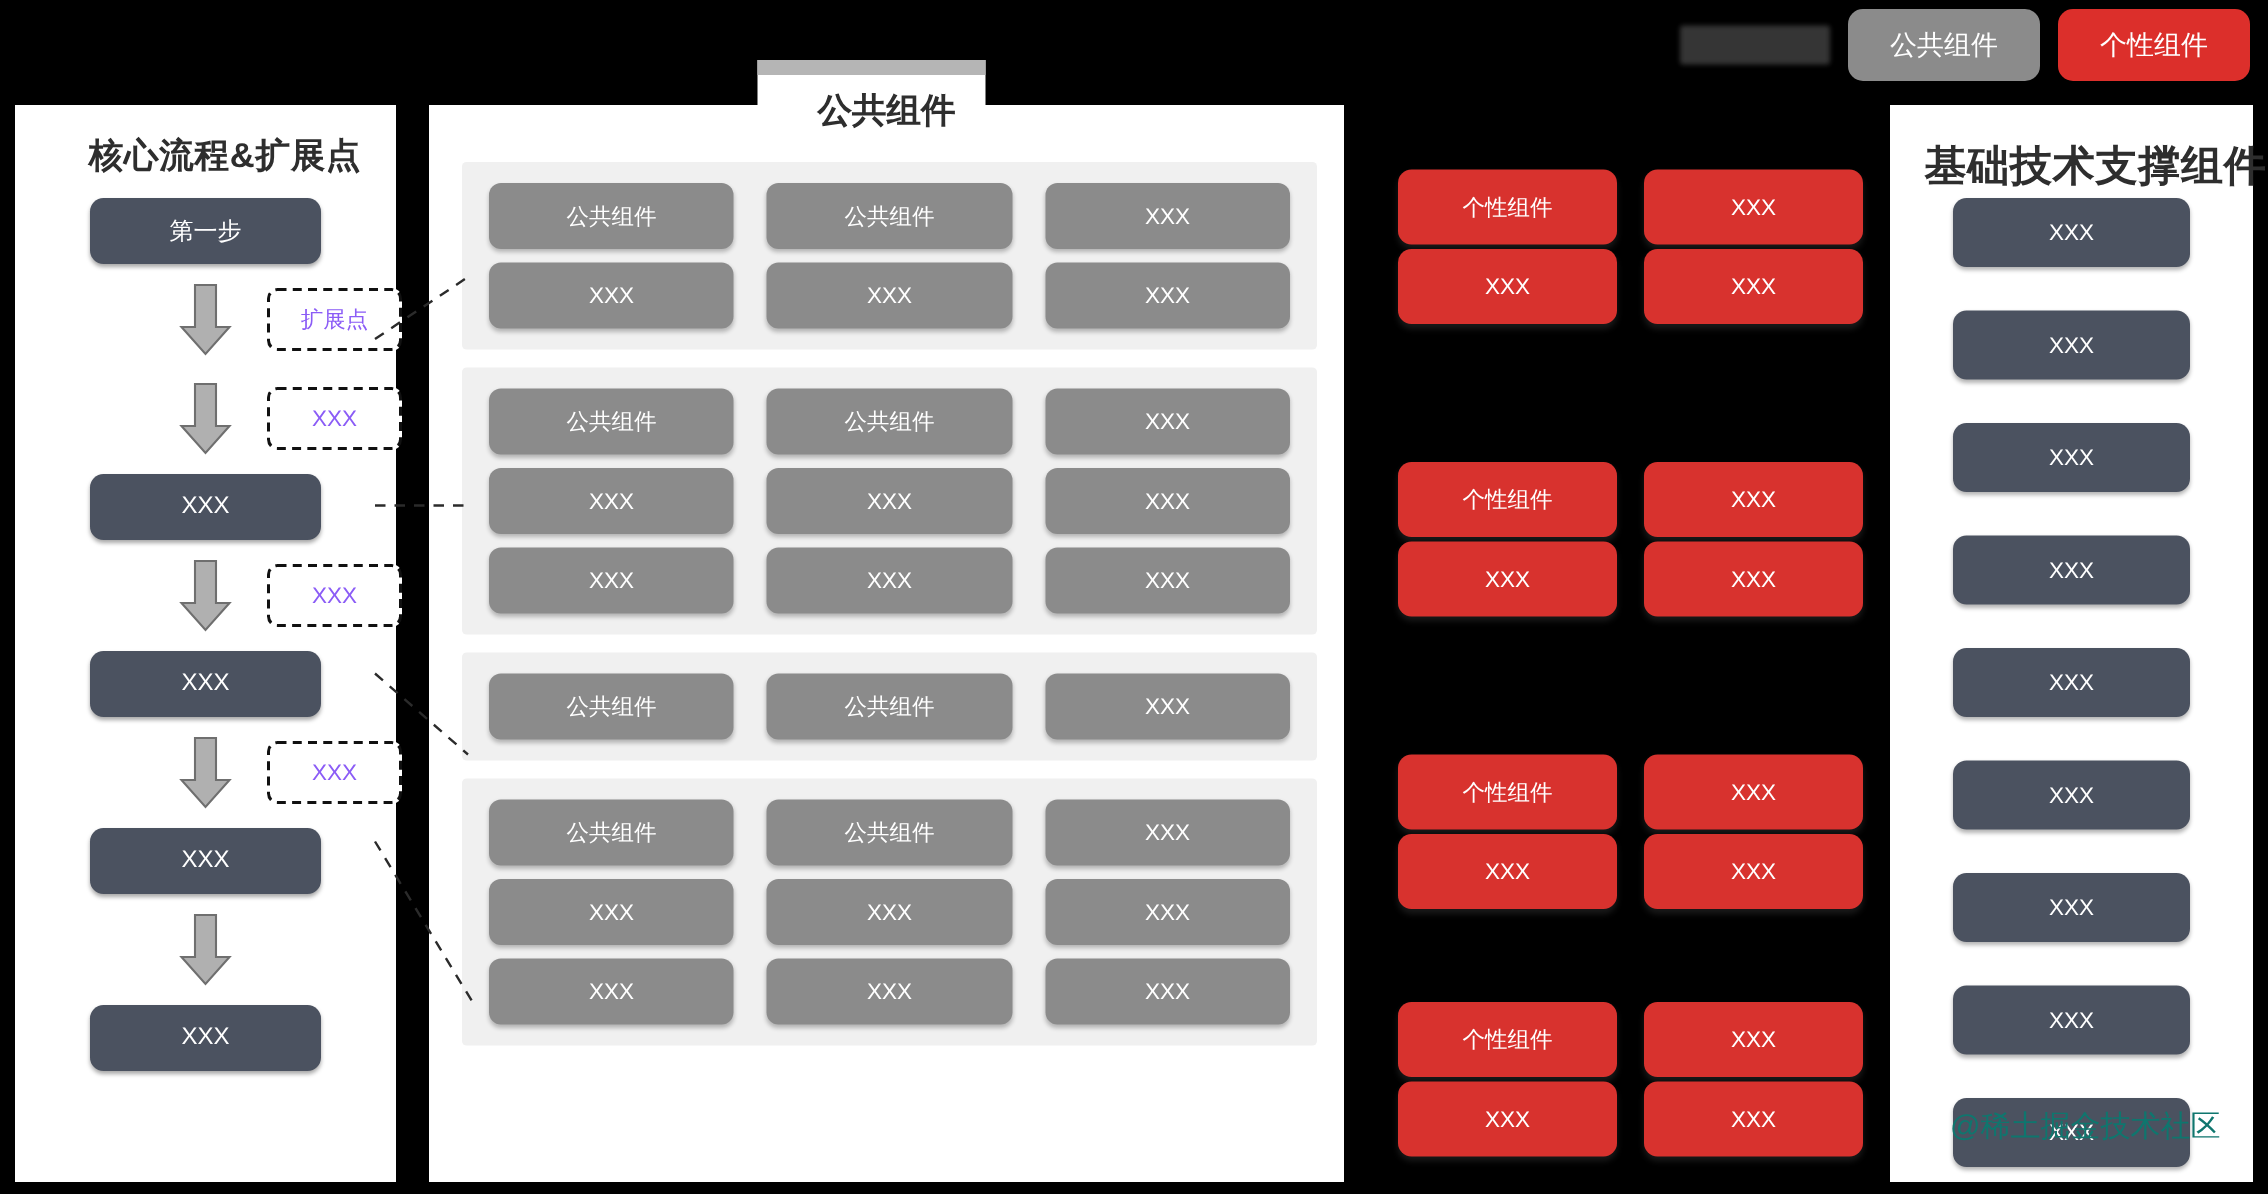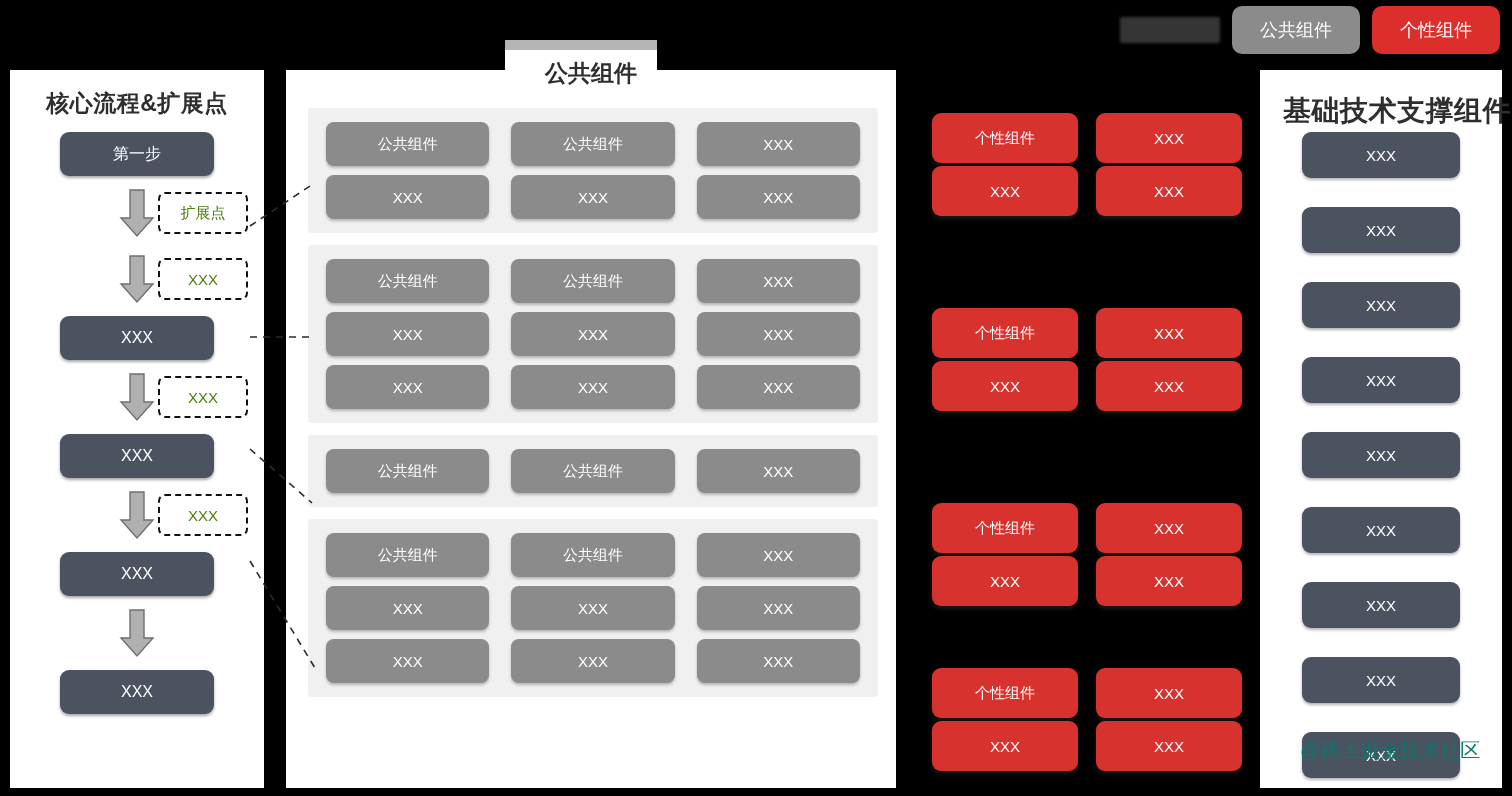--- a/index.html
+++ b/index.html
@@ -5,30 +5,30 @@
   html,body{margin:0;padding:0;background:#000;}
   body{width:1512px;height:796px;overflow:hidden;font-family:"Liberation Sans","DejaVu Sans",sans-serif;}
   #stage{position:relative;width:1512px;height:796px;background:#000;}
 
   
   .panel{position:absolute;background:#fff;border:2px solid #000;box-sizing:border-box;}
   .panel-title{font-weight:bold;color:#2e2e2e;text-align:center;letter-spacing:.5px;}
 
   
   #left-panel{left:8px;top:68px;width:258px;height:722px;}
-  #left-title{position:absolute;left:0;top:18px;width:100%;font-size:23px;}
+  #left-title{position:absolute;left:0;top:18px;width:100%;font-size:23px;padding-left:13px;}
   .flow-col{position:absolute;left:0;top:58px;width:100%;}
   .step-box{position:relative;width:154px;height:44px;margin:4px auto;background:#4b5260;border-radius:9px;
             color:#fff;font-size:16px;display:flex;align-items:center;justify-content:center;
             box-shadow:0 2px 3px rgba(0,0,0,.35);}
   .arrow-row{position:relative;height:66px;}
   .arrow{position:absolute;left:50%;transform:translateX(-50%);top:8px;width:36px;height:50px;}
-  .ext-box{position:absolute;left:148px;top:12px;width:90px;height:42px;border:2px dashed #111;
+  .ext-box{position:absolute;left:168px;top:12px;width:90px;height:42px;border:2px dashed #111;
            border-radius:7px;background:#fff;display:flex;align-items:center;justify-content:center;
-           font-size:15px;color:#4d7c0f;box-sizing:border-box;}
+           font-size:15px;color:#8b5cf6;box-sizing:border-box;}
 
   
   #mid-panel{left:284px;top:68px;width:614px;height:722px;}
   #mid-tab{position:absolute;left:505px;top:40px;width:152px;height:36px;background:#fff;z-index:6;}
   #mid-tab .strip{position:absolute;left:0;top:0;width:100%;height:10px;background:#b5b5b5;}
   #mid-title{position:absolute;left:284px;top:58px;width:614px;text-align:center;font-size:23px;z-index:7;
              font-weight:bold;color:#2e2e2e;}
   .mid-inner{position:absolute;left:22px;top:38px;width:570px;}
   .grp{background:#f0f0f0;border-radius:3px;padding:14px 18px;margin-bottom:12px;
        display:grid;grid-template-columns:repeat(3,1fr);column-gap:22px;row-gap:9px;box-sizing:border-box;}

